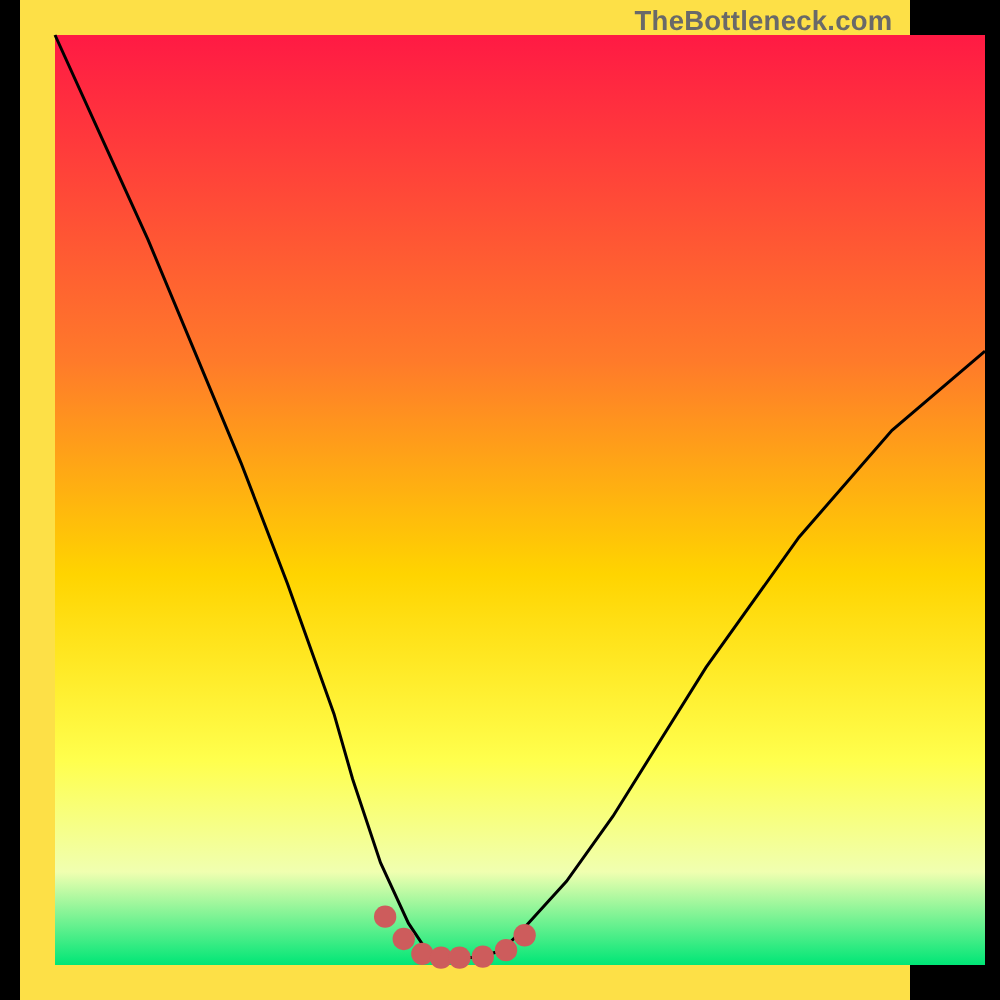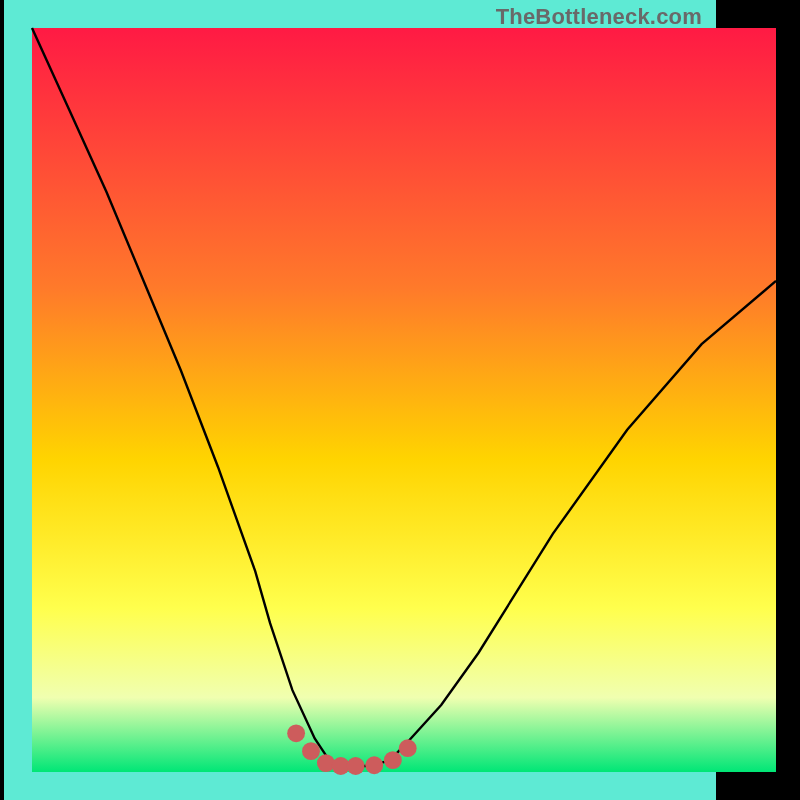--- a/index.html
+++ b/index.html
@@ -6,24 +6,24 @@
     margin: 0;
     padding: 0;
     width: 800px;
     height: 800px;
     background: #000;
     overflow: hidden;
   }
   .frame {
     position: absolute;
     top: 0;
-    left: 4px;
+    left: 16px;
     width: 712px;
     height: 800px;
-    background: #5eead4;
+    background: #fde047;
   }
   .watermark {
     position: absolute;
     top: 4px;
     right: 14px;
     font-family: Arial, Helvetica, sans-serif;
     font-size: 22px;
     font-weight: 600;
     color: #696969;
     letter-spacing: 0.2px;

